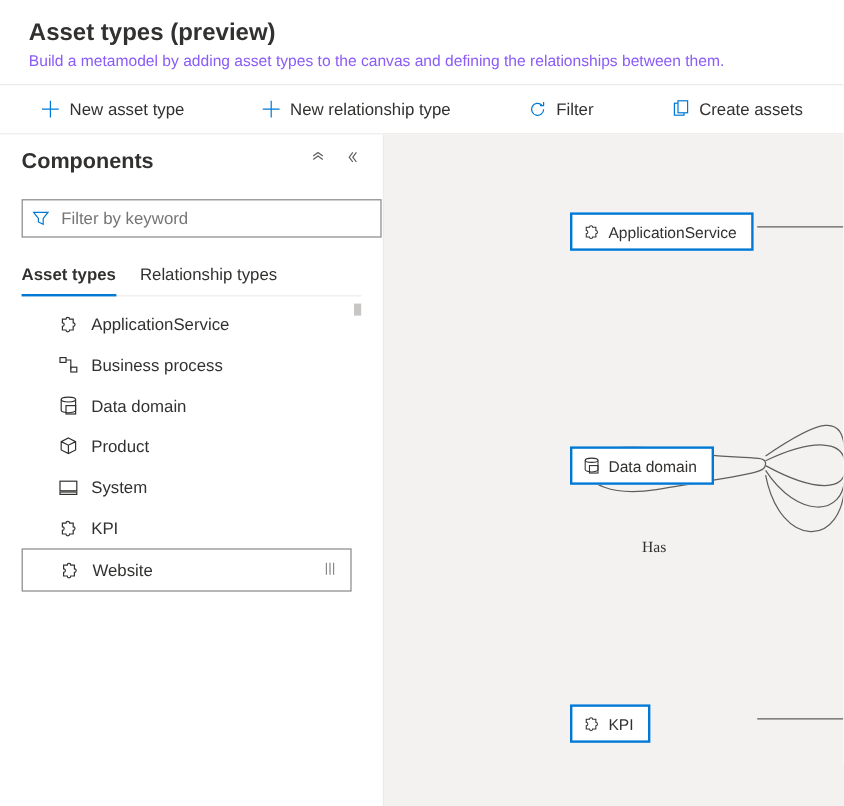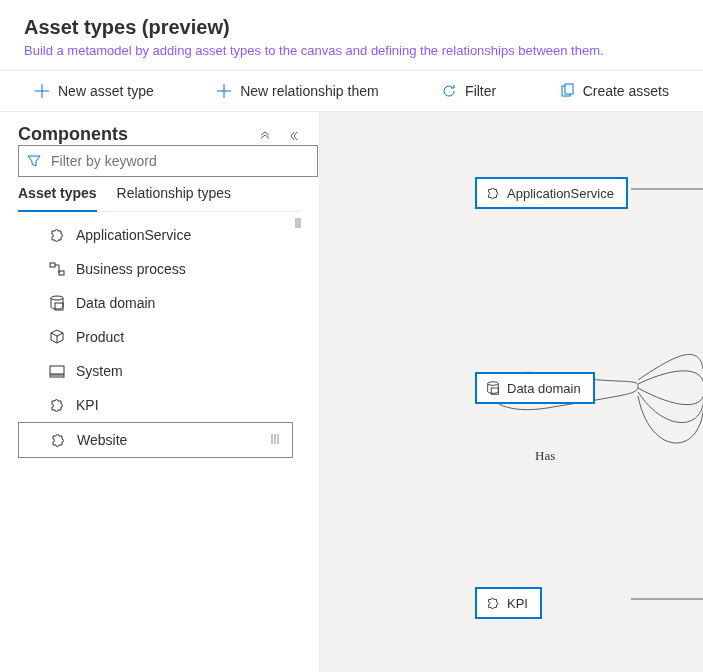--- a/index.html
+++ b/index.html
@@ -39,33 +39,34 @@
   .tool-btn svg { width: 16px; height: 16px; flex: 0 0 auto; }
   .content { display: flex; height: calc(100% - 110px); }
   .sidebar {
     width: 320px;
     border-right: 1px solid #edebe9;
     padding: 12px 18px;
     position: relative;
   }
   .sidebar-header {
     display: flex;
-    align-items: flex-end;
+    align-items: flex-start;
     justify-content: space-between;
-    margin-bottom: 0;
+    margin-bottom: 21px;
   }
   .sidebar-title { font-size: 18px; font-weight: 600; }
   .chev-group { display: flex; gap: 18px; color: #605e5c; }
   .filter-box {
     display: flex;
     align-items: center;
     gap: 8px;
     border: 1px solid #8a8886;
     padding: 4px 8px;
     width: 300px;
+    margin-bottom: 14px;
     height: 32px;
   }
   .filter-box input {
     border: none;
     outline: none;
     font-size: 14px;
     flex: 1;
   }
   .tabs {
     display: flex;
@@ -170,21 +171,21 @@
   <button class="tool-btn">
     <svg viewBox="0 0 16 16">
         <path d="M8 1v14M1 8h14" stroke="#0078d4" stroke-width="1"></path>
       </svg>
     <span>New asset type</span>
   </button>
   <button class="tool-btn">
     <svg viewBox="0 0 16 16">
         <path d="M8 1v14M1 8h14" stroke="#0078d4" stroke-width="1"></path>
       </svg>
-    <span>New relationship them</span>
+    <span>New relationship type</span>
   </button>
   <button class="tool-btn">
     <svg viewBox="0 0 16 16">
         <path d="M13 8a5 5 0 1 1-1.5-3.5M13 2v3h-3" fill="none" stroke="#0078d4" stroke-width="1"></path>
       </svg>
     <span>Filter</span>
   </button>
   <button class="tool-btn">
     <svg viewBox="0 0 16 16">
         <rect x="3" y="3" width="8" height="10" fill="none" stroke="#0078d4"></rect>

